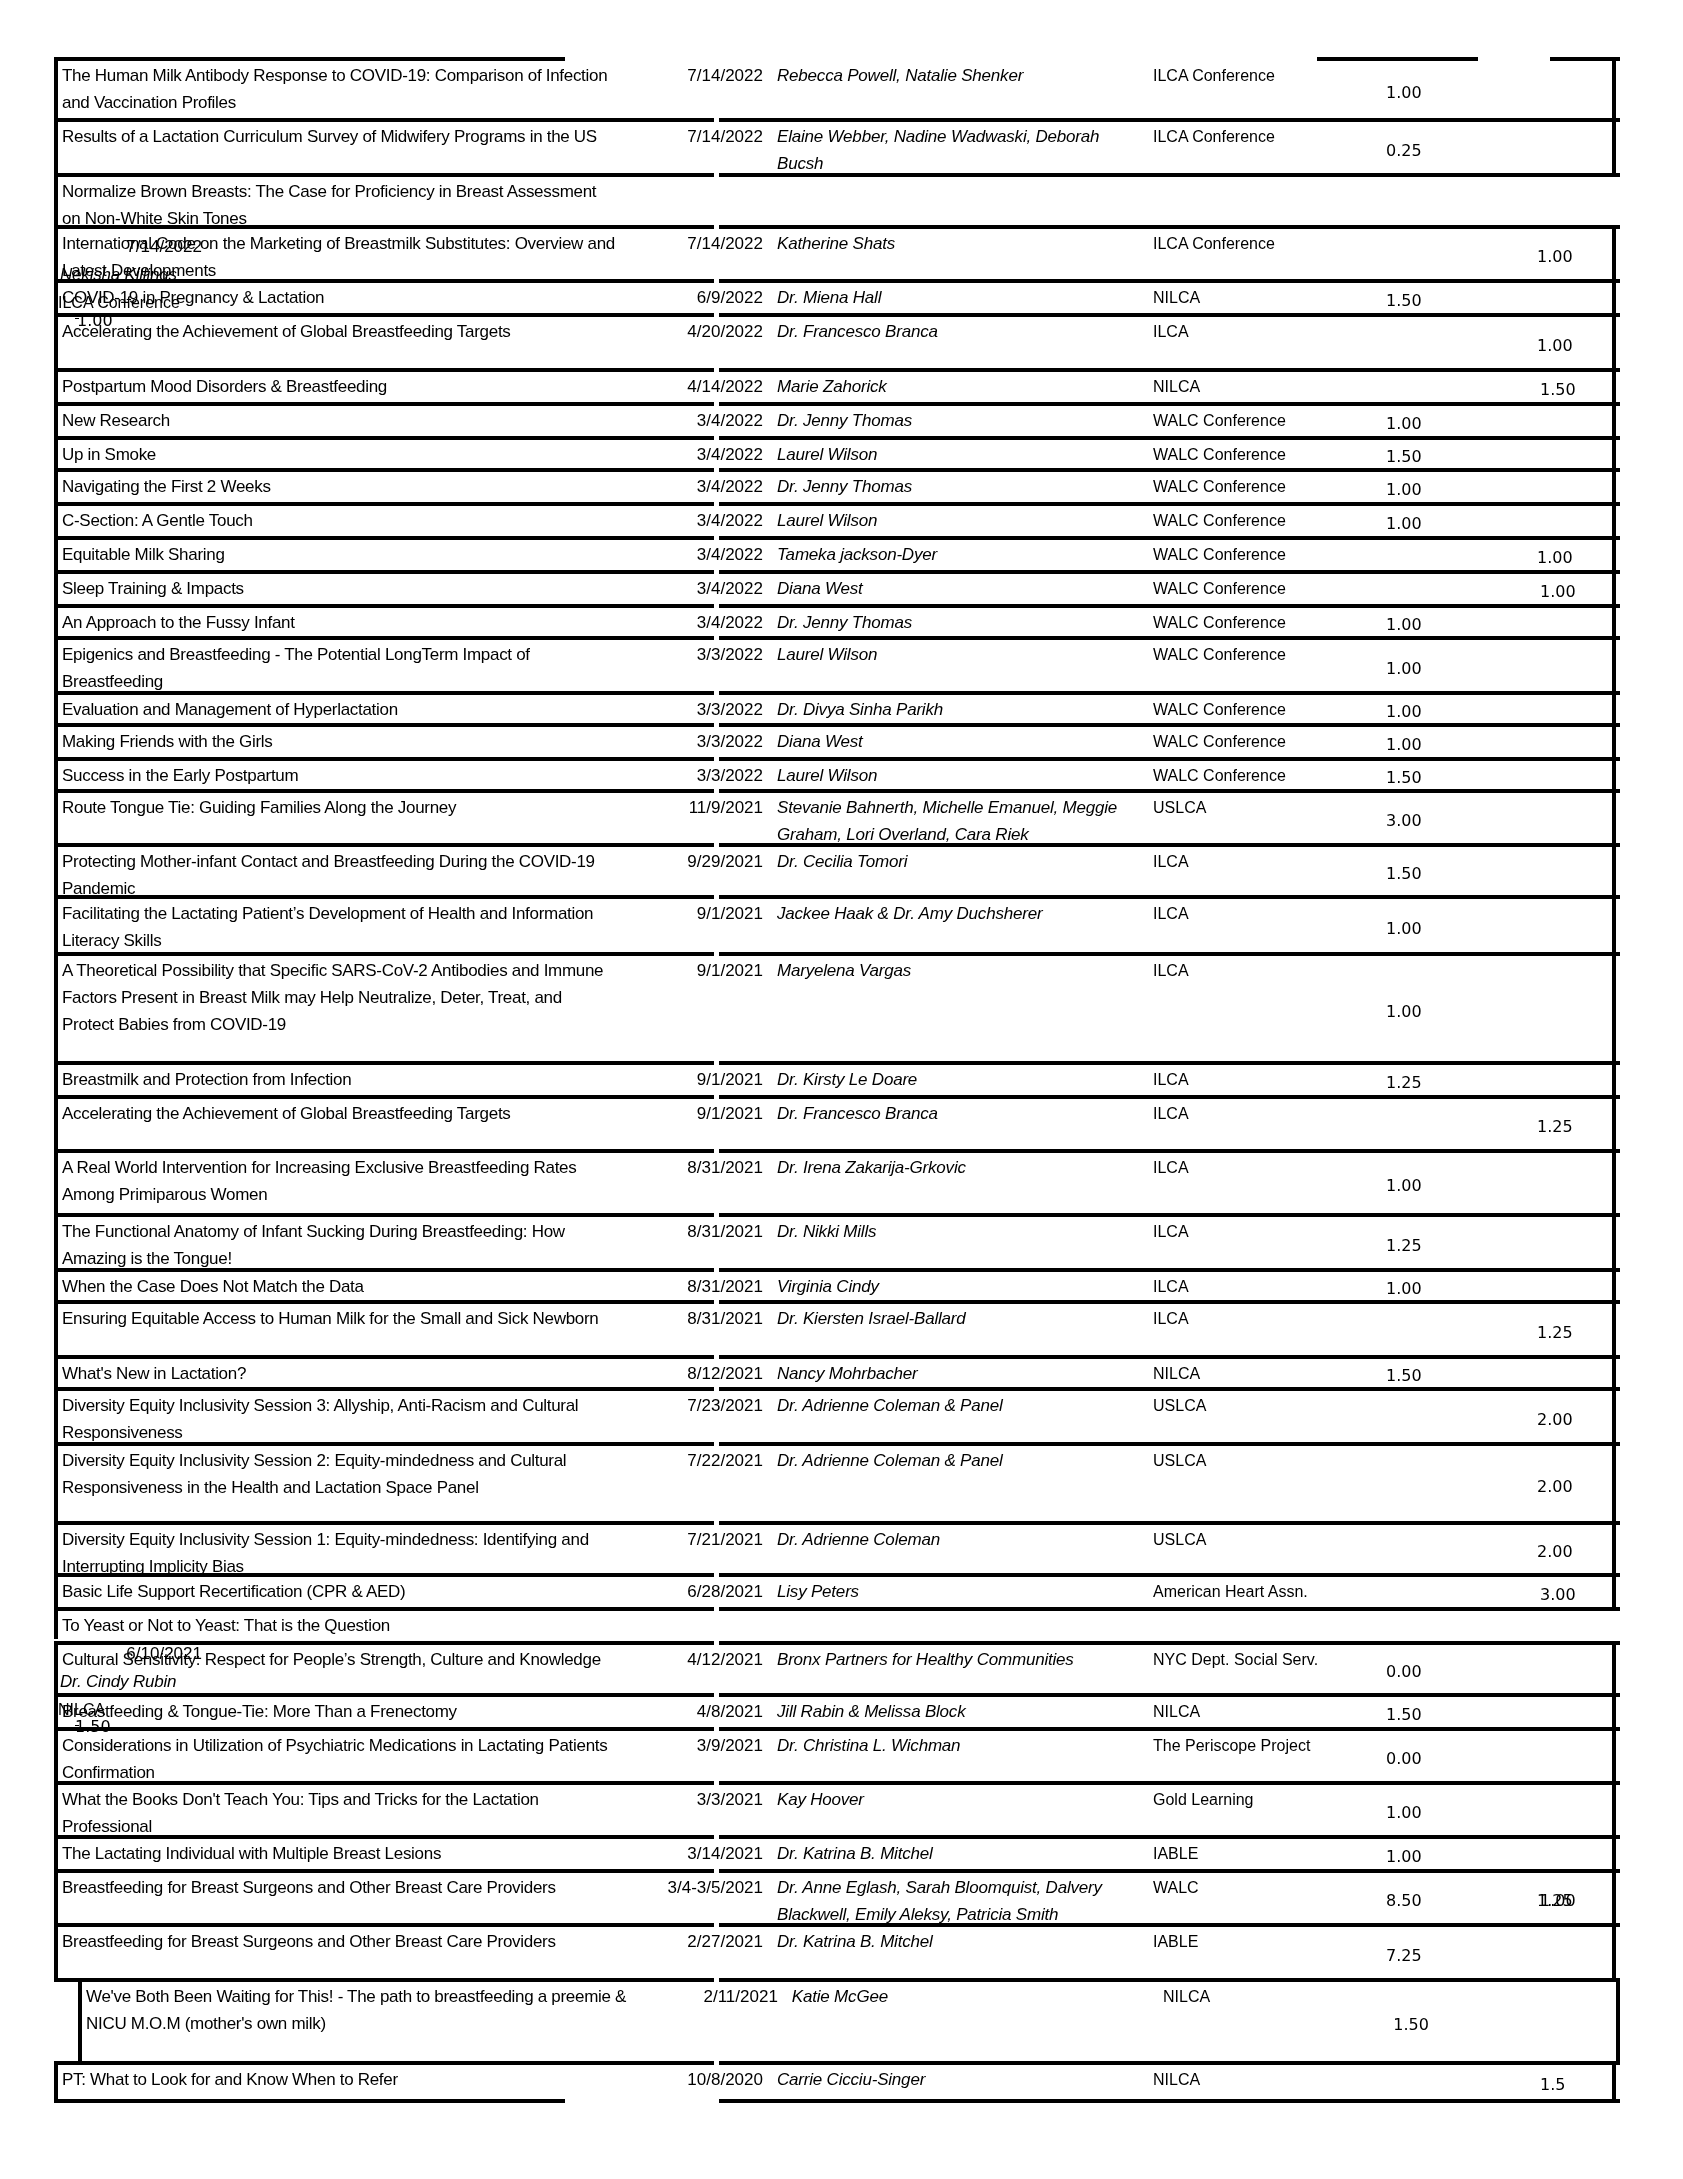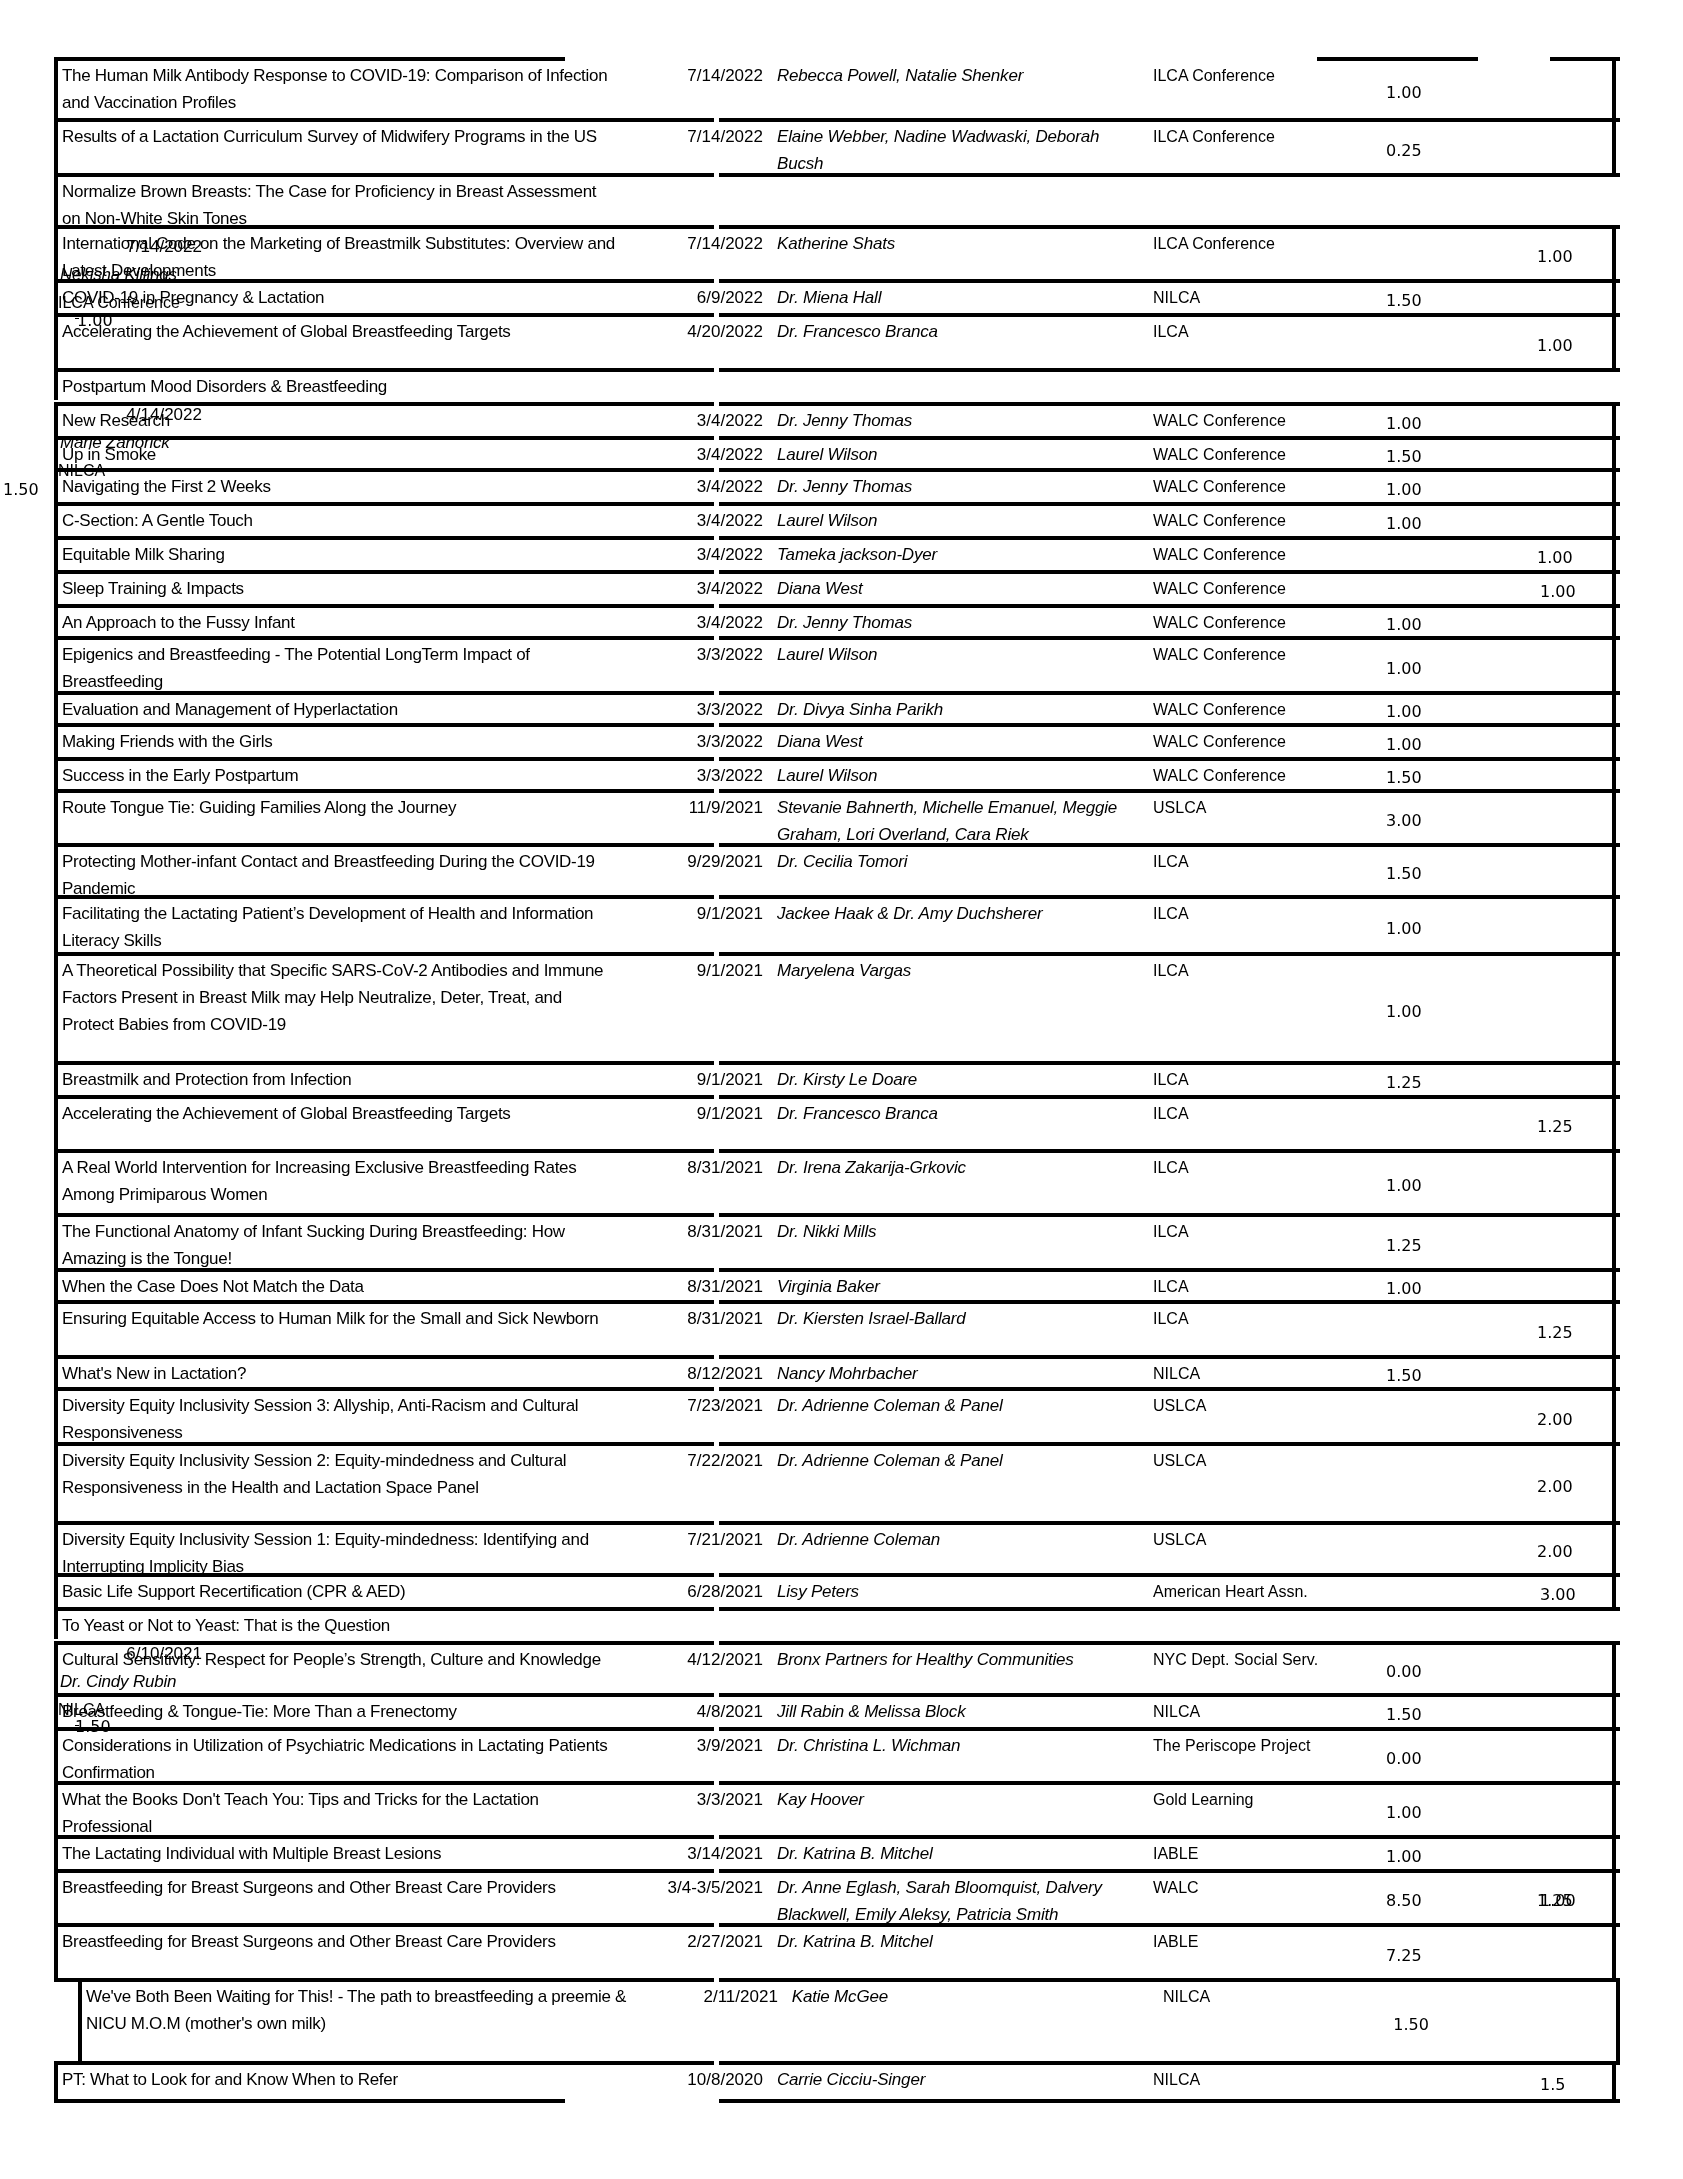--- a/index.html
+++ b/index.html
@@ -121,21 +121,21 @@
     <div class="cell c-cr c-cr1">
         <span class="credit-val"></span>
       </div>
     <div class="cell c-cr c-cr2">
         <span class="credit-val">1.00</span>
       </div>
     <div class="cell c-cr c-cr3">
         <span class="credit-val"></span>
       </div>
   </div>
-    <div class="row" style="height: 34px; flex-direction: column;">
+    <div class="row" style="height: 34px;">
     <div class="cell c-title">Postpartum Mood Disorders &amp; Breastfeeding</div>
     <div class="cell c-date">4/14/2022</div>
     <div class="cell c-speaker">Marie Zahorick</div>
     <div class="cell c-org">NILCA</div>
     <div class="cell c-cr c-cr1">
         <span class="credit-val"></span>
       </div>
     <div class="cell c-cr c-cr2">
         <span class="credit-val"></span>
       </div>
@@ -424,21 +424,21 @@
     <div class="cell c-cr c-cr2">
         <span class="credit-val"></span>
       </div>
     <div class="cell c-cr c-cr3">
         <span class="credit-val"></span>
       </div>
   </div>
     <div class="row" style="height: 32px;">
     <div class="cell c-title">When the Case Does Not Match the Data</div>
     <div class="cell c-date">8/31/2021</div>
-    <div class="cell c-speaker">Virginia Baker</div>
+    <div class="cell c-speaker">Virginia Cindy</div>
     <div class="cell c-org">ILCA</div>
     <div class="cell c-cr c-cr1">
         <span class="credit-val">1.00</span>
       </div>
     <div class="cell c-cr c-cr2">
         <span class="credit-val"></span>
       </div>
     <div class="cell c-cr c-cr3">
         <span class="credit-val"></span>
       </div>

